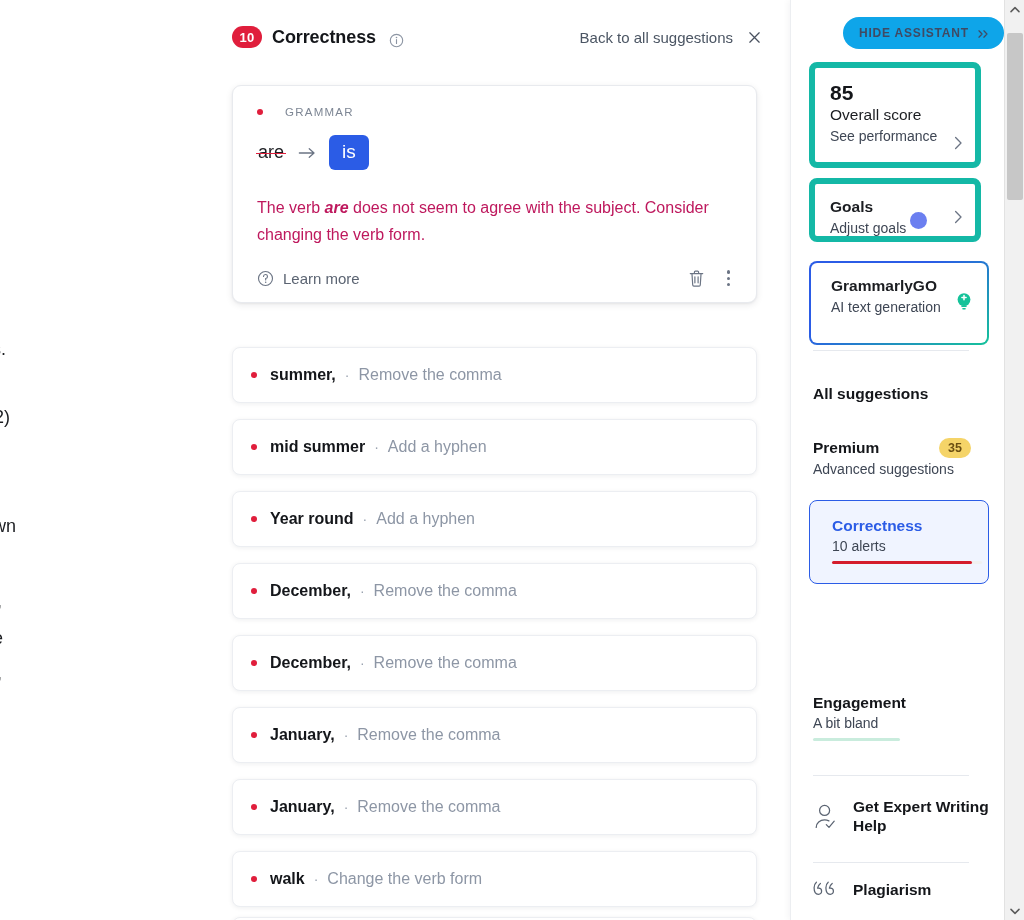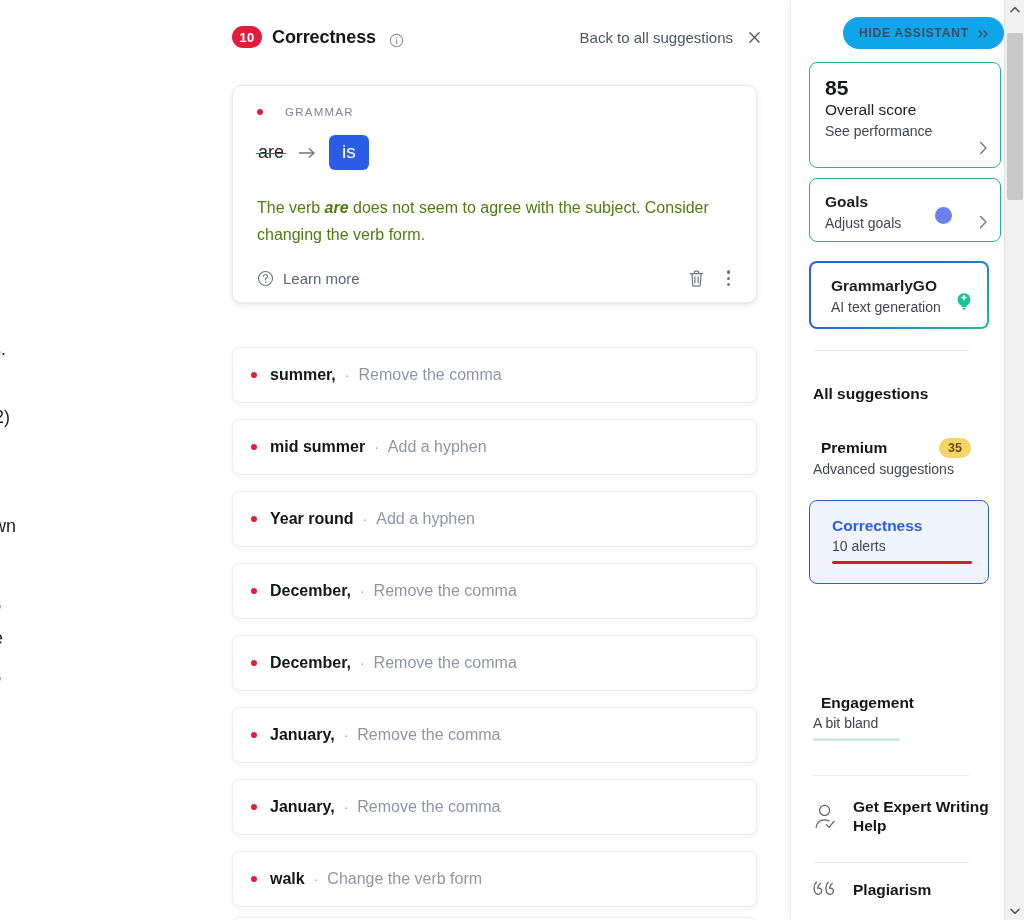--- a/index.html
+++ b/index.html
@@ -67,21 +67,21 @@
     content: ""; position: absolute; left: -1px; right: -1px; top: 50%;
     height: 1.5px; background: #e01e3c;
   }
   .g-arrow { width: 18px; height: 14px; display:block; }
   .g-new {
     background: #2b5ce6; color: #fff; font-size: 19px;
     border-radius: 6px; padding: 7px 13px 9px 13px; line-height: 1;
     cursor: pointer; display:inline-block;
   }
 
-  .g-expl { font-size: 16px; line-height: 1.7; color: #4d7c0f; max-width: 470px; }
+  .g-expl { font-size: 16px; line-height: 1.7; color: #be185d; max-width: 470px; }
   .g-expl b { font-weight: bold; font-style: italic; }
 
   .g-foot { display: flex; align-items: center; margin-top: 20px; }
   .learn-more { display:flex; align-items:center; gap: 9px; cursor:pointer; }
   .q-ico { width: 17px; height: 17px; display:block; }
   .learn-txt { font-size: 15px; color: #5b6472; }
   .g-actions { margin-left: auto; display:flex; align-items:center; gap: 20px; }
   .trash-ico { width: 17px; height: 19px; display:block; cursor:pointer; }
   .kebab { display:flex; flex-direction:column; gap:3px; cursor:pointer; padding: 2px; }
   .kebab i { width: 3.2px; height: 3.2px; border-radius:50%; background:#6b7484; display:block; }
@@ -108,22 +108,22 @@
   .hide-asst {
     position: absolute; left: 52px; top: 17px;
     background: #0ea5e9; color: #404a63;
     font-size: 12px; font-weight: bold; letter-spacing: .8px;
     border-radius: 16px; padding: 9px 14px 9px 16px;
     display: flex; align-items: center; gap: 8px; cursor: pointer;
   }
   .chev2 { width: 13px; height: 10px; display:block; }
 
   .sb-card {
-    position: absolute; left: 18px; width: 192px;
-    background: #fff; border: 1px solid #14b8a6; border-radius: 8px;
+    position: absolute; left: 18px; width: 172px;
+    background: #fff; border: 6px solid #14b8a6; border-radius: 8px;
     padding: 13px 15px; cursor: pointer;
   }
   .score-num { font-size: 21px; font-weight: bold; color:#14161a; line-height:1.15; }
   .card-ttl { font-size: 15.5px; color: #1b1d21; line-height: 1.35; }
   .card-ttl.b { font-weight: bold; }
   .card-sub { font-size: 14px; color: #3e4654; margin-top: 2px; }
   .chev-r { position:absolute; right: 12px; bottom: 12px; width: 9px; height: 14px; display:block; }
 
   .goals-dot {
     position: absolute; right: 48px; top: 28px;
@@ -136,21 +136,21 @@
     background-image: linear-gradient(#fff,#fff), linear-gradient(150deg,#2b5ce6 0%,#2b5ce6 38%,#15c39a 100%);
     background-origin: border-box; background-clip: padding-box, border-box;
   }
   .bulb { position:absolute; right: 12px; top: 27px; width: 22px; height: 22px; display:block; }
 
   .sb-div { position:absolute; left: 22px; width: 156px; height:1px; background:#e6e9ee; }
 
   .sb-sec-ttl { position:absolute; left: 22px; font-size: 15.5px; font-weight: bold; color:#14161a; }
 
   .metric { position:absolute; left: 22px; width: 158px; }
-  .metric .m-top { display:flex; align-items:center;margin-left:8px; }
+  .metric .m-top { display:flex; align-items:center; }
   .m-name { font-size: 15.5px; font-weight: bold; color:#14161a; }
   .m-name.blue { color:#2b5ce6; }
   .m-sub { font-size: 14px; color:#3e4654; margin-top: 3px; }
   .m-bar { margin-top: 7px; height: 3px; border-radius: 2px; width: 100%; }
   .m-bar > span { display:block; height: 100%; border-radius: 2px; }
   .prem-badge {
     margin-left: auto; background:#f5d468; color:#6b4f12;
     font-size: 12.5px; font-weight: bold; border-radius: 10px;
     padding: 3px 9px; line-height: 1.15; text-align: right;
   }
@@ -342,21 +342,21 @@
       <div class="card-ttl b">Goals</div>
       <div class="card-sub">Adjust goals</div>
       <span class="goals-dot"></span>
       <span class="chev-r">
         <svg viewBox="0 0 9 14" width="9" height="14" fill="none" stroke="#6b7484" stroke-width="1.3" stroke-linecap="round" stroke-linejoin="round">
             <path d="M1.6 1.5 7 7l-5.4 5.5"></path>
           </svg>
       </span>
     </div>
 
-    <div class="ggo-card" style="top:261px; height:68px;padding-left:20px;">
+    <div class="ggo-card" style="top:261px; height:84px;padding-left:20px;">
       <div class="card-ttl b">GrammarlyGO</div>
       <div class="card-sub">AI text generation</div>
       <span class="bulb">
         <svg viewBox="0 0 22 22" width="22" height="22">
           <circle cx="11" cy="9.6" r="6.4" fill="#15c39a"></circle>
           <path d="M11 5.4v4.4M8.9 7.6h4.2" stroke="#fff" stroke-width="1.5" stroke-linecap="round"></path>
           <rect x="8.3" y="15.4" width="5.4" height="1.7" rx=".85" fill="#15c39a"></rect>
           <rect x="9.2" y="18" width="3.6" height="1.6" rx=".8" fill="#15c39a"></rect>
         </svg>
       </span>

